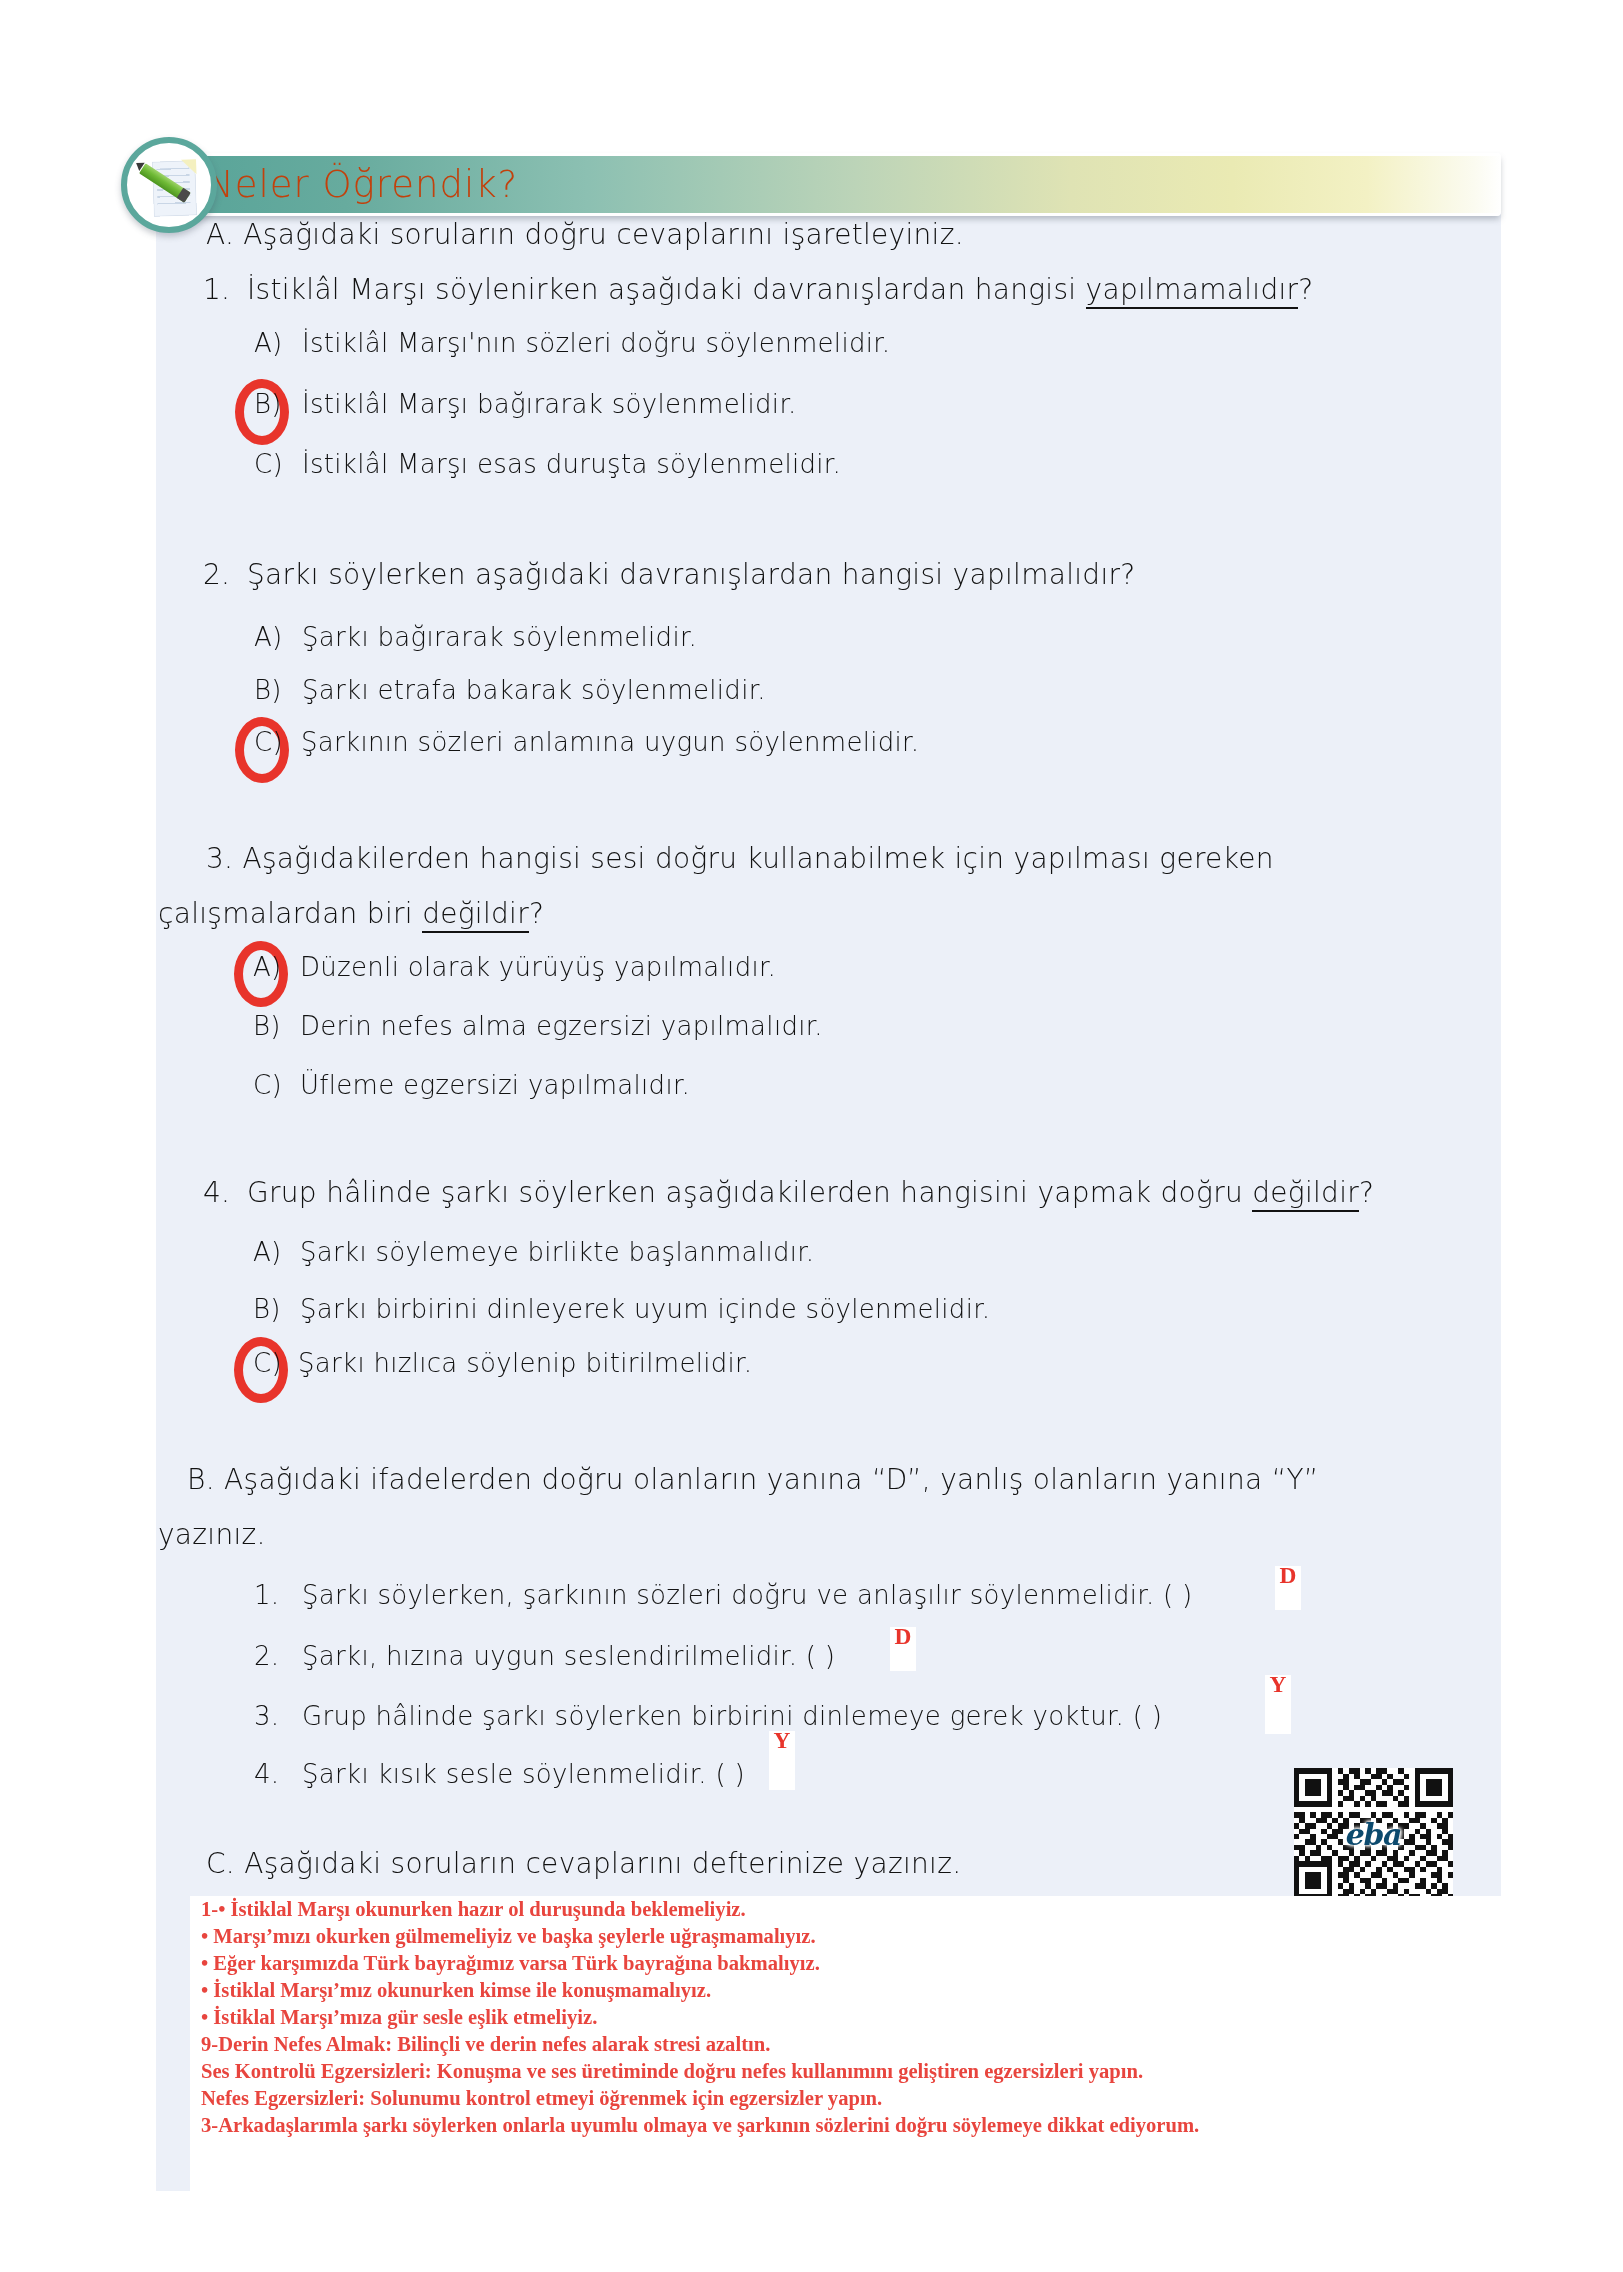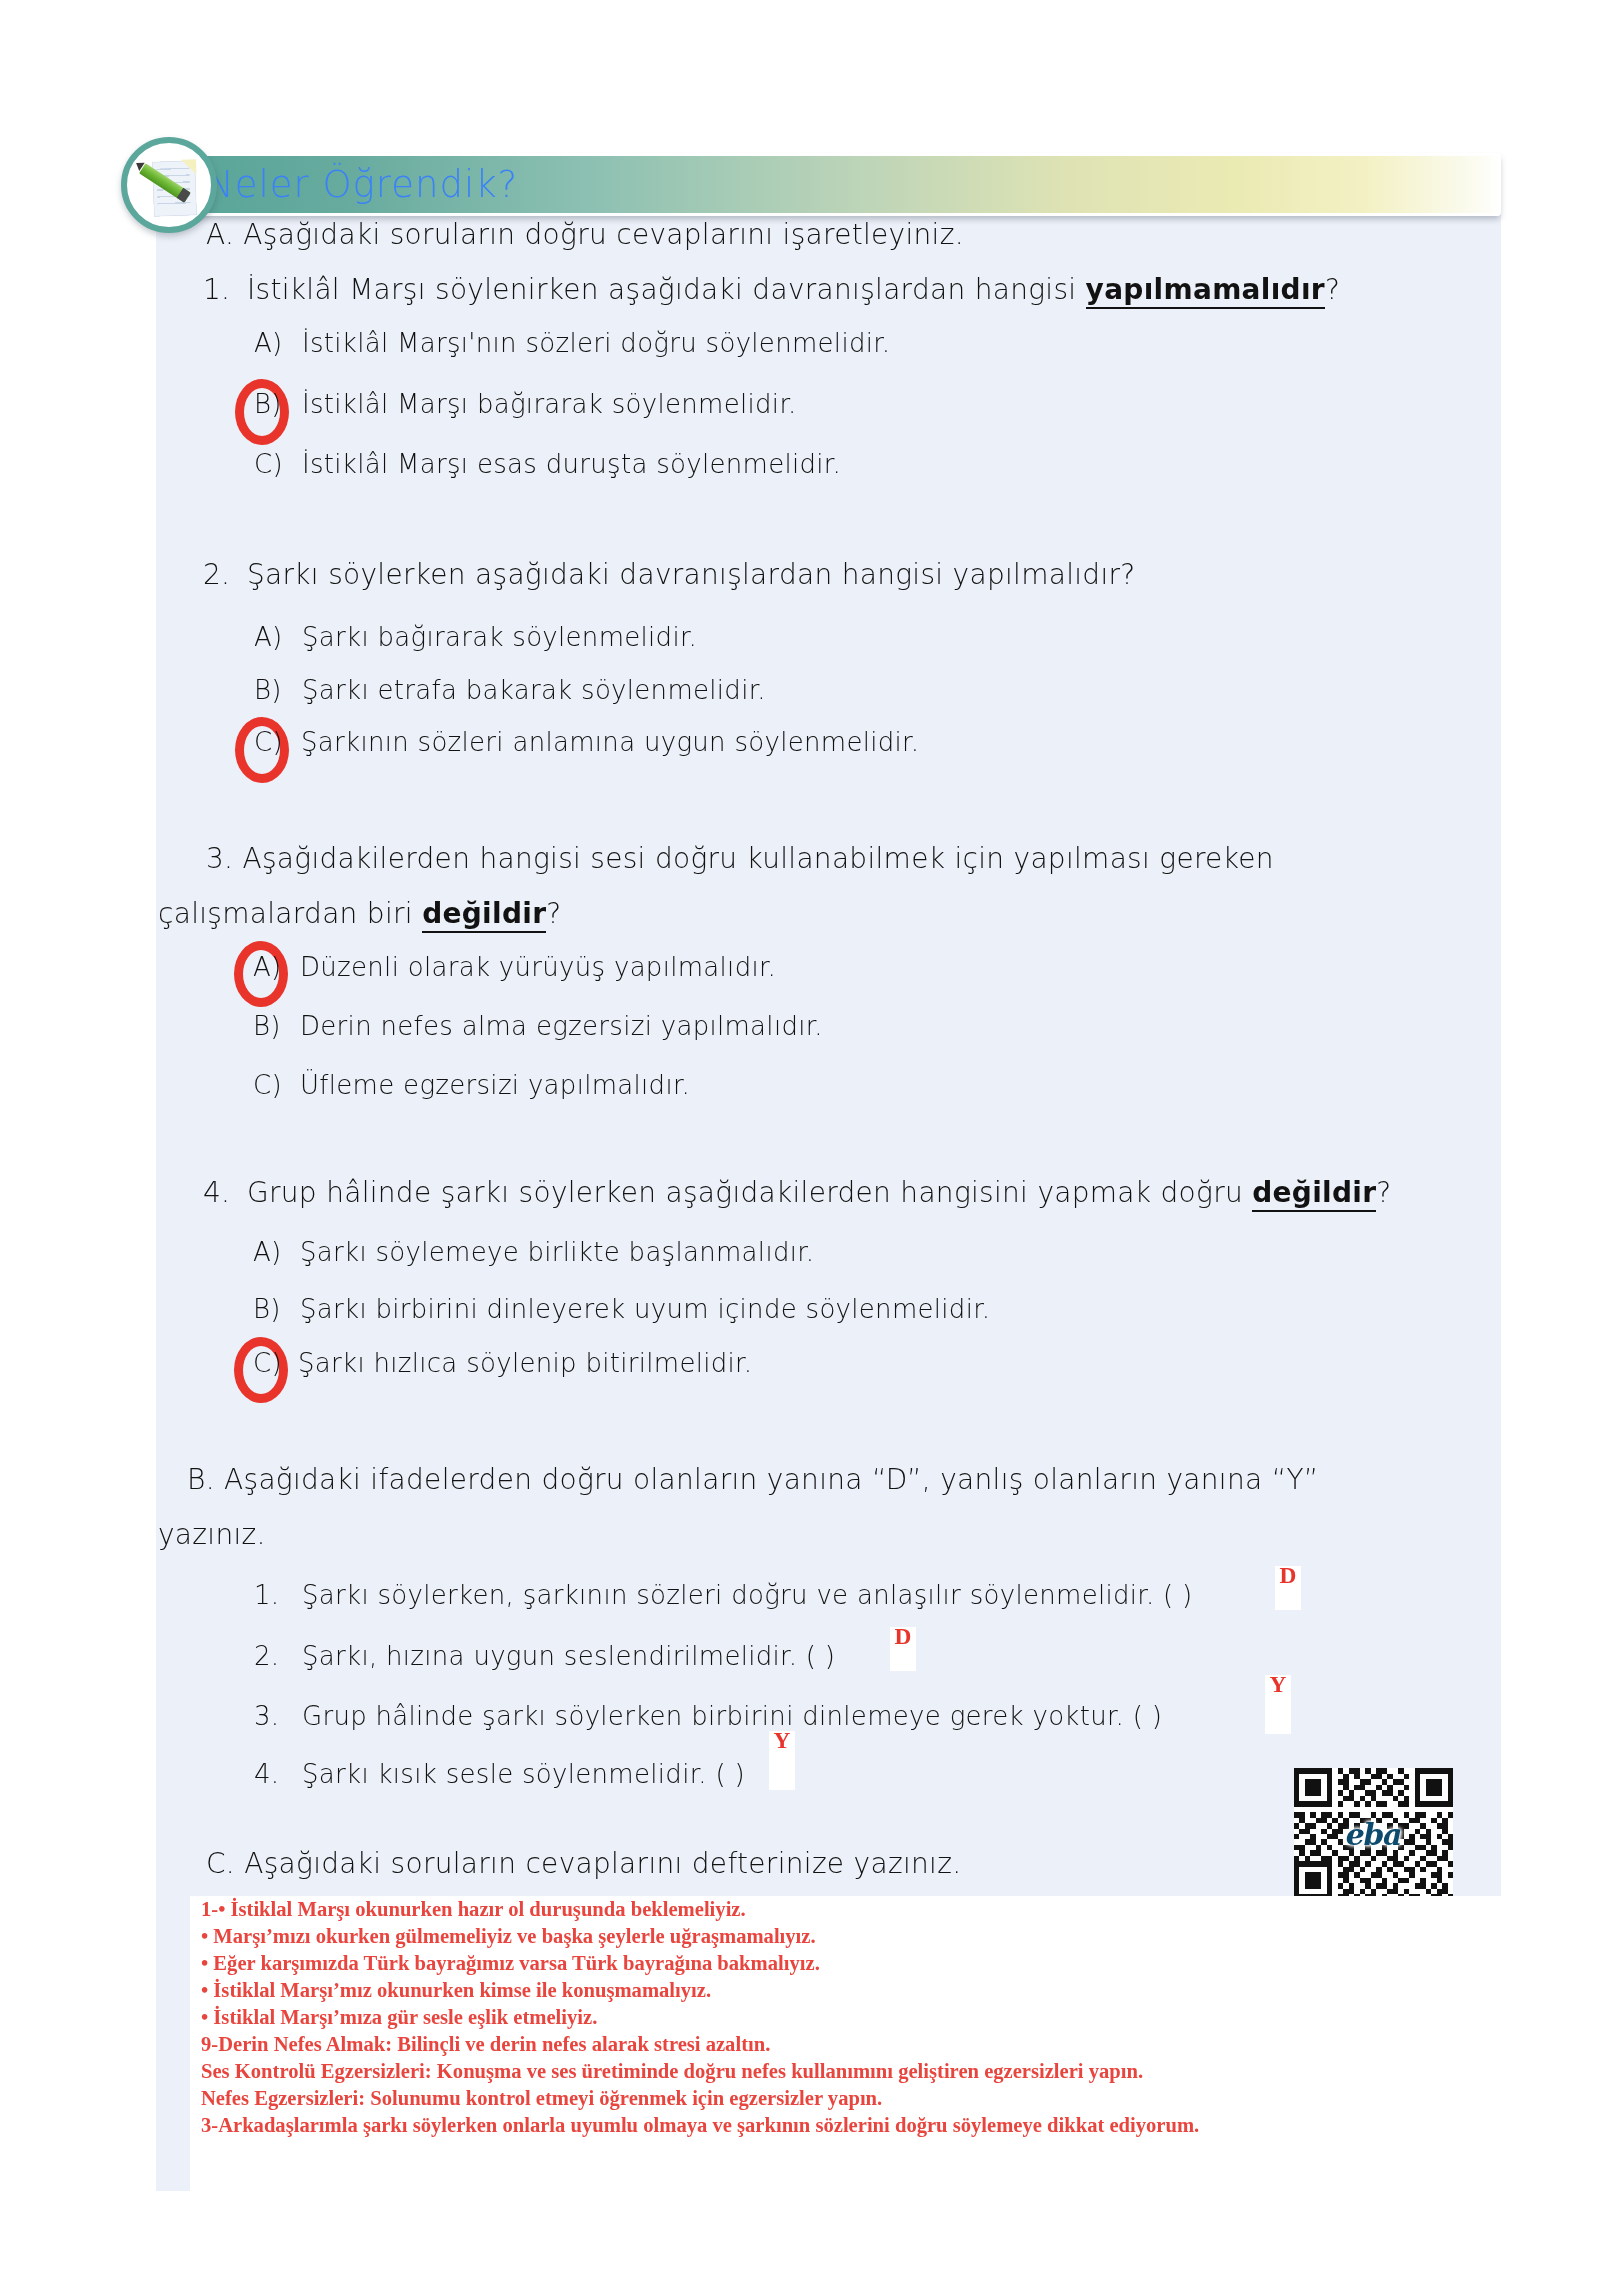--- a/index.html
+++ b/index.html
@@ -19,21 +19,21 @@
     position:absolute;left:157px;top:153px;width:1344px;height:63px;
     background:linear-gradient(to right,#56a398 0%,#67ab9e 14%,#8cc0b2 32%,#bcd4b8 52%,#dfe3b4 68%,#eaeab3 80%,#f3f1c4 90%,#fbfbf0 98%,#ffffff 100%);
     border-radius:5.5px 4.1px 4.1px 5.5px;
     box-shadow:0 4.1px 6.9px -1.4px rgba(70,80,95,.35);
     border-top:3.4px solid #ffffff;
     border-bottom:3.4px solid #ffffff;
     box-sizing:border-box;
   }
   #banner-title{
     position:absolute;left:206px;top:153px;
-    font-size:37px;color:#3b82f6;letter-spacing:1px;
+    font-size:37px;color:#c2410c;letter-spacing:1px;
     font-family:"DejaVu Sans", sans-serif;font-weight:300;
     line-height:63px;height:63px;white-space:nowrap;
   }
   
   #header-icon{
     position:absolute;left:121px;top:137px;width:96px;height:96px;
     border-radius:50%;background:#ffffff;
     border:6.2px solid #5ba79c;
     box-sizing:border-box;
     box-shadow:0 3.4px 6.2px rgba(70,80,95,.30);
@@ -75,21 +75,21 @@
     font-weight:300;
     color:#121212;
     letter-spacing:0.3px;
     position:absolute;
   }
   .sec-head{font-size:28px;}
   .q-head{font-size:28px;}
   .opt{font-size:26px;}
   .item{font-size:26px;}
 
-  .underline{border-bottom:2.7px solid #121212;padding-bottom:1.4px;font-weight:bold;}
+  .underline{border-bottom:2.7px solid #121212;padding-bottom:1.4px;}
 
   
   .circle-mark{
     position:absolute;
     border:9px solid #e8342b;
     border-radius:50%;
     box-sizing:border-box;
     width:54px;height:66px;
   }
 

